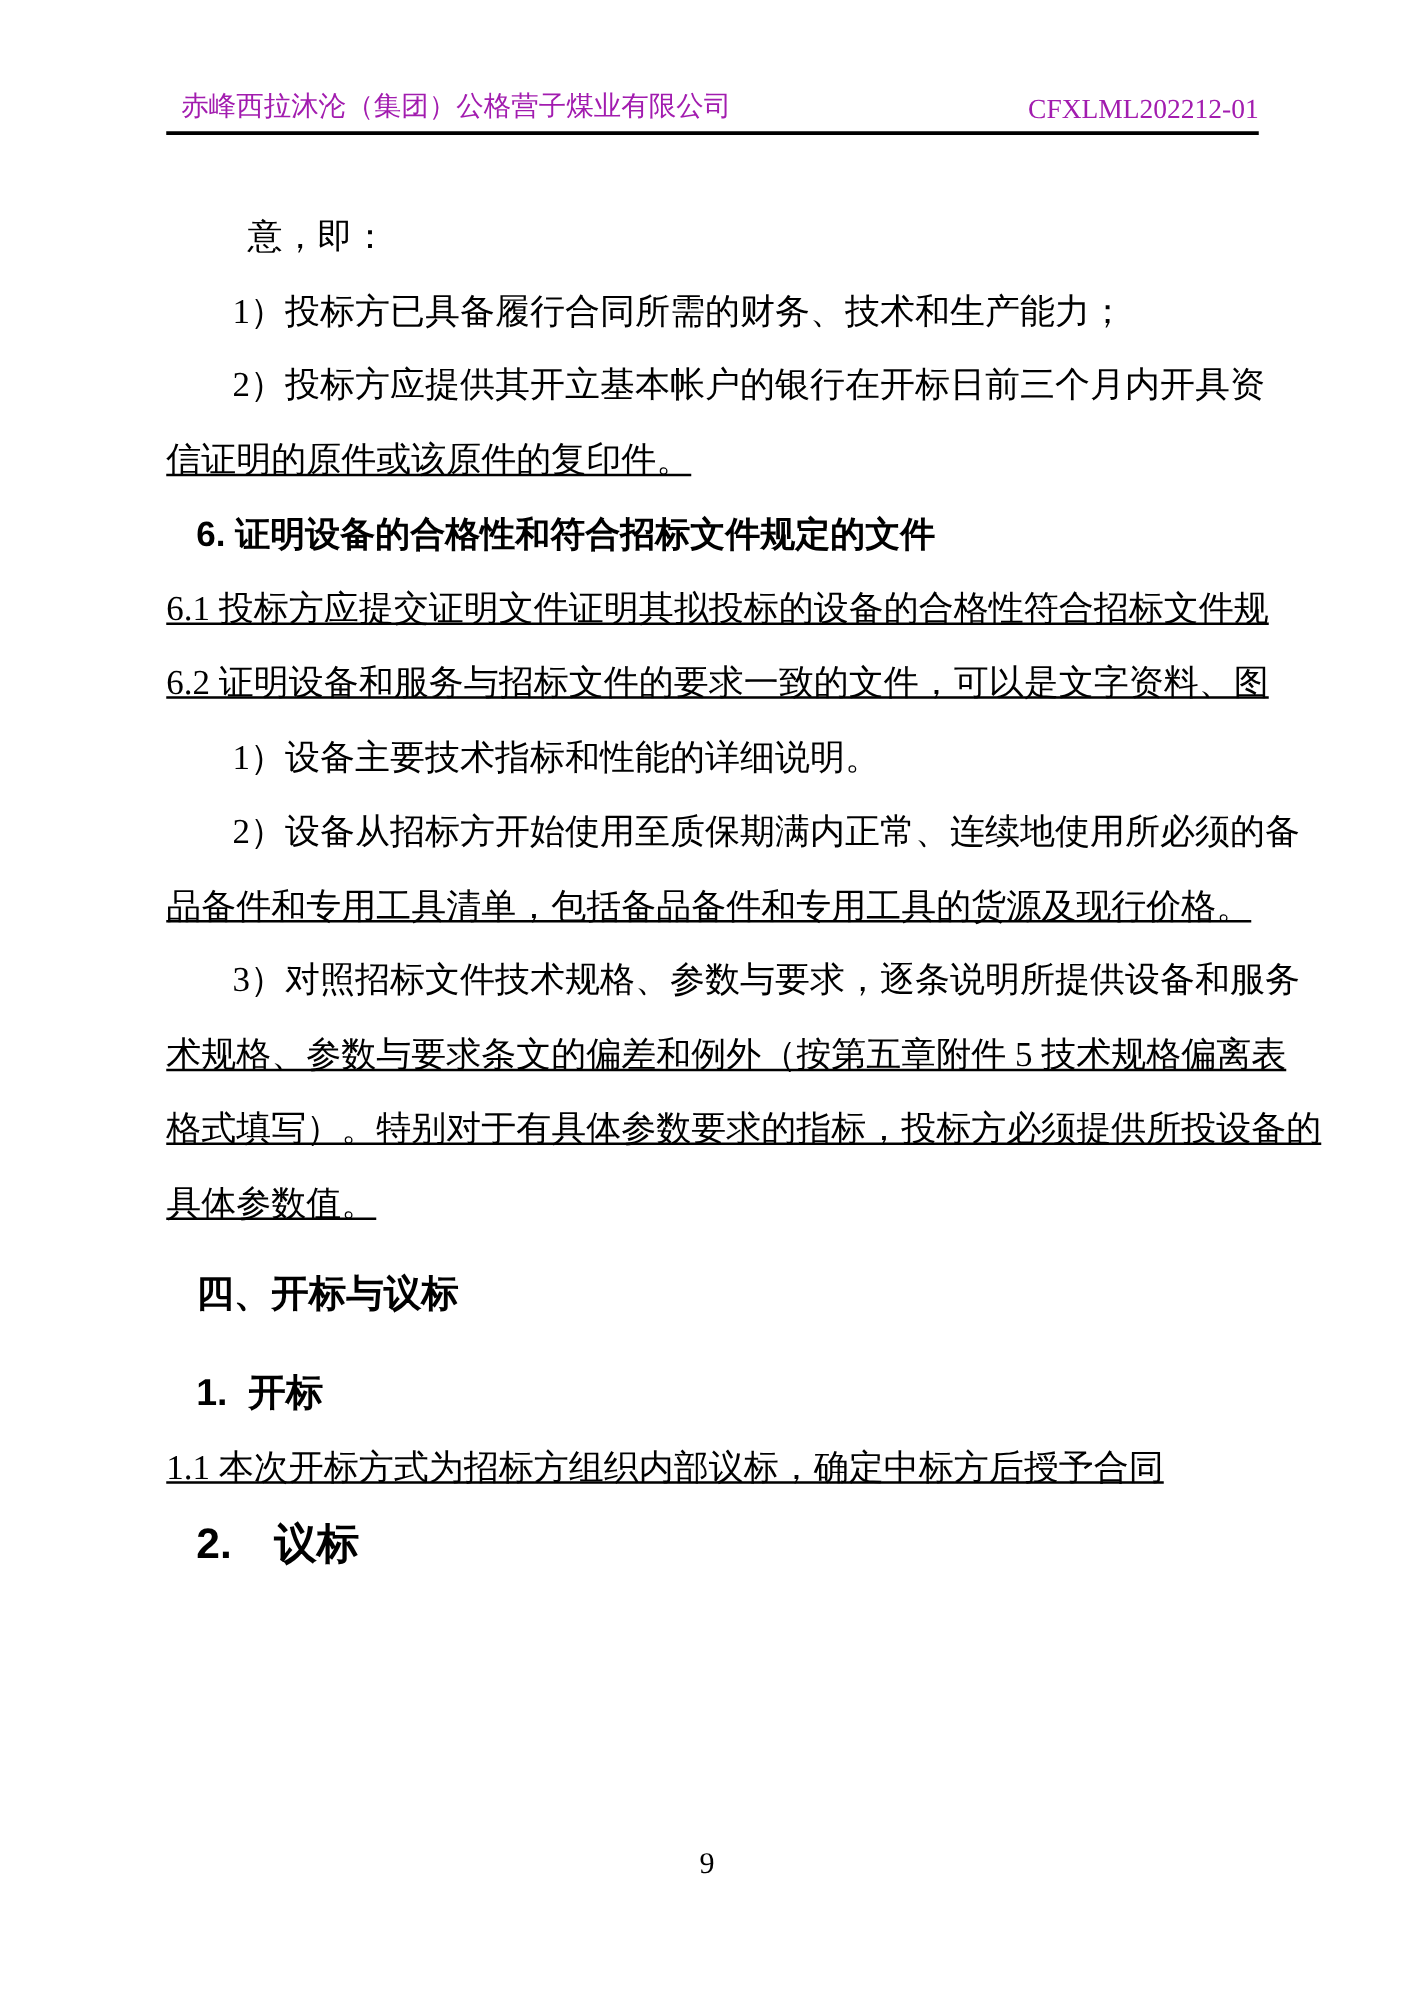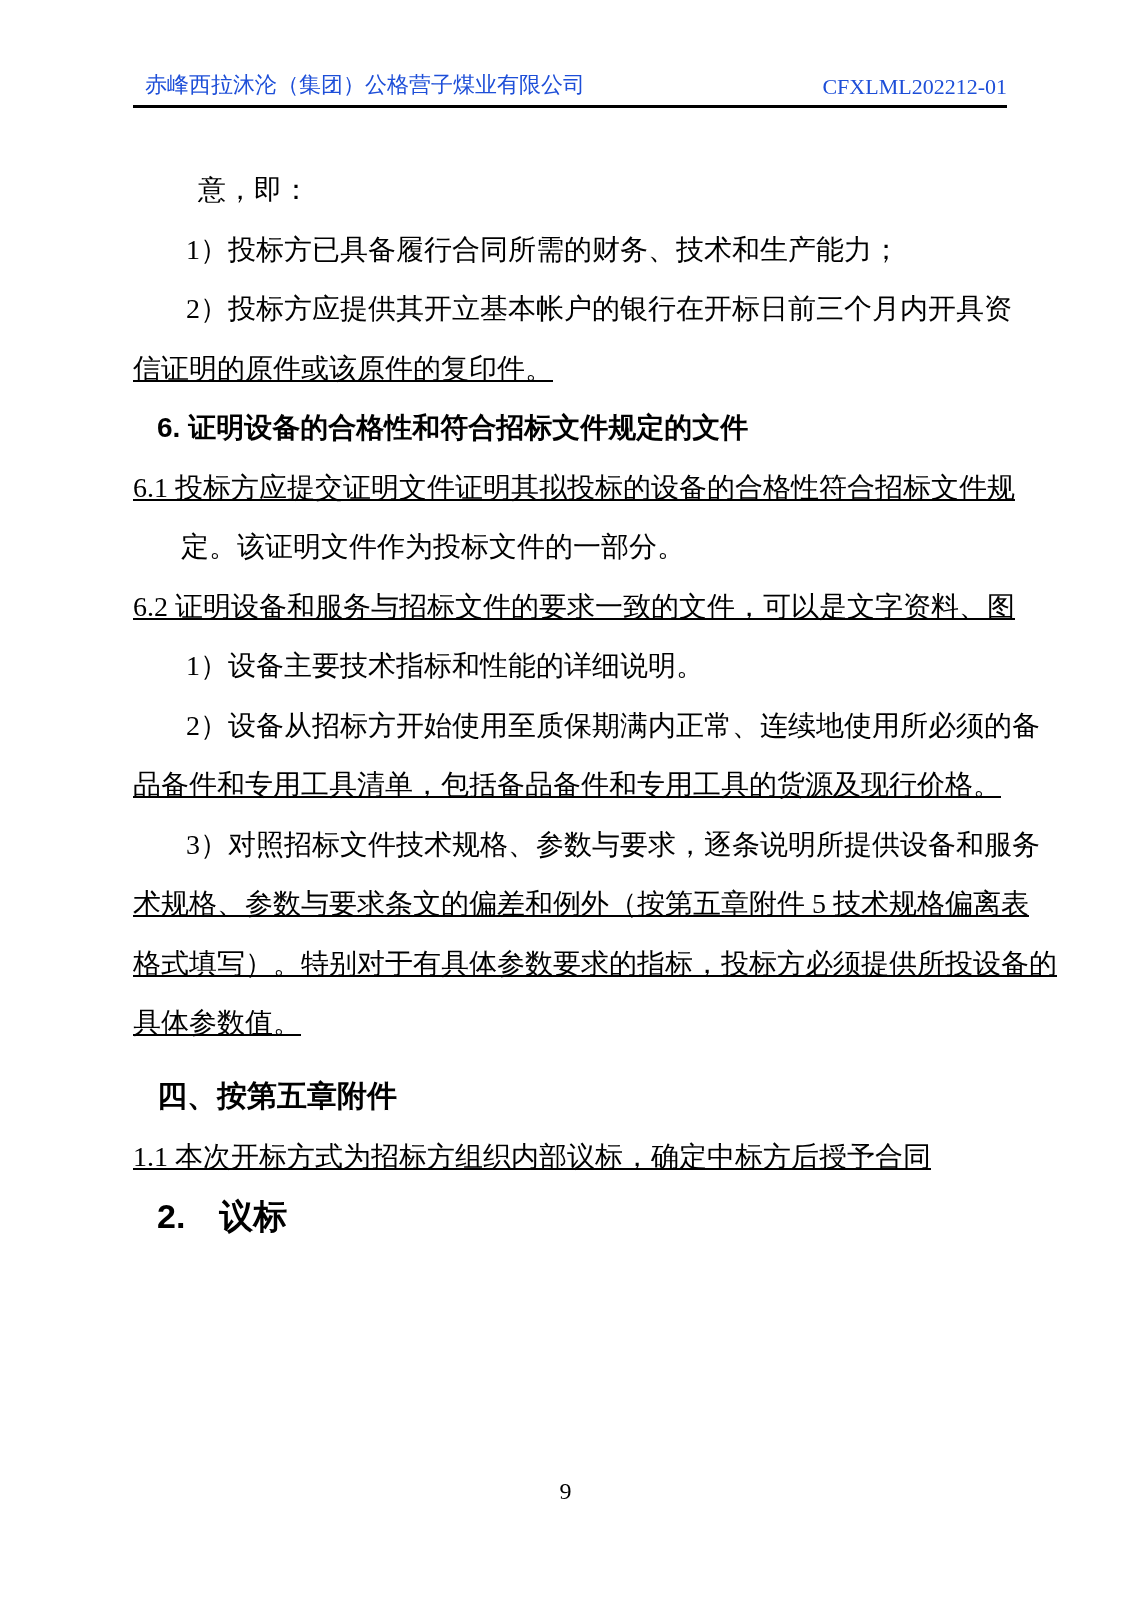--- a/index.html
+++ b/index.html
@@ -19,21 +19,21 @@
     left: 133px;
     right: 124px;
     top: 70px;
     display: flex;
     justify-content: space-between;
     align-items: flex-end;
     border-bottom: 3px solid #000000;
     padding-bottom: 5px;
     font-family: "Liberation Serif", "DejaVu Serif", serif;
     font-size: 22px;
-    color: #1d4ed8;
+    color: #a21caf;
   }
   .header .company {
     padding-left: 12px;
   }
   .docbody {
     position: absolute;
     left: 133px;
     top: 160px;
     width: 845px;
   }
@@ -93,30 +93,30 @@
     <span class="docnum">CFXLML202212-01</span>
   </div>
 
   <div class="docbody">
       <div class="line indent2">意，即：</div>
       <div class="line list">1）投标方已具备履行合同所需的财务、技术和生产能力；</div>
       <div class="line list">2）投标方应提供其开立基本帐户的银行在开标日前三个月内开具资</div>
       <div class="line flush">信证明的原件或该原件的复印件。</div>
       <div class="line h6">6. 证明设备的合格性和符合招标文件规定的文件</div>
       <div class="line flush">6.1 投标方应提交证明文件证明其拟投标的设备的合格性符合招标文件规</div>
-      <div class="line hang">定。该证明文件作为投标文件的一部分。</div>
       <div class="line flush">6.2 证明设备和服务与招标文件的要求一致的文件，可以是文字资料、图</div>
       <div class="line list">1）设备主要技术指标和性能的详细说明。</div>
       <div class="line list">2）设备从招标方开始使用至质保期满内正常、连续地使用所必须的备</div>
       <div class="line flush">品备件和专用工具清单，包括备品备件和专用工具的货源及现行价格。</div>
       <div class="line list">3）对照招标文件技术规格、参数与要求，逐条说明所提供设备和服务</div>
       <div class="line flush">术规格、参数与要求条文的偏差和例外（按第五章附件 5 技术规格偏离表</div>
       <div class="line flush">格式填写）。特别对于有具体参数要求的指标，投标方必须提供所投设备的</div>
       <div class="line flush">具体参数值。</div>
-      <div class="line section">四、按第五章附件</div>
+      <div class="line section">四、开标与议标</div>
+      <div class="line sub">1.  开标</div>
       <div class="line flush">1.1 本次开标方式为招标方组织内部议标，确定中标方后授予合同</div>
       <div class="line sub2">2.　议标</div>
     </div>
 
   <div class="footer">
     <span>9</span>
   </div>
 
 </div>
 

